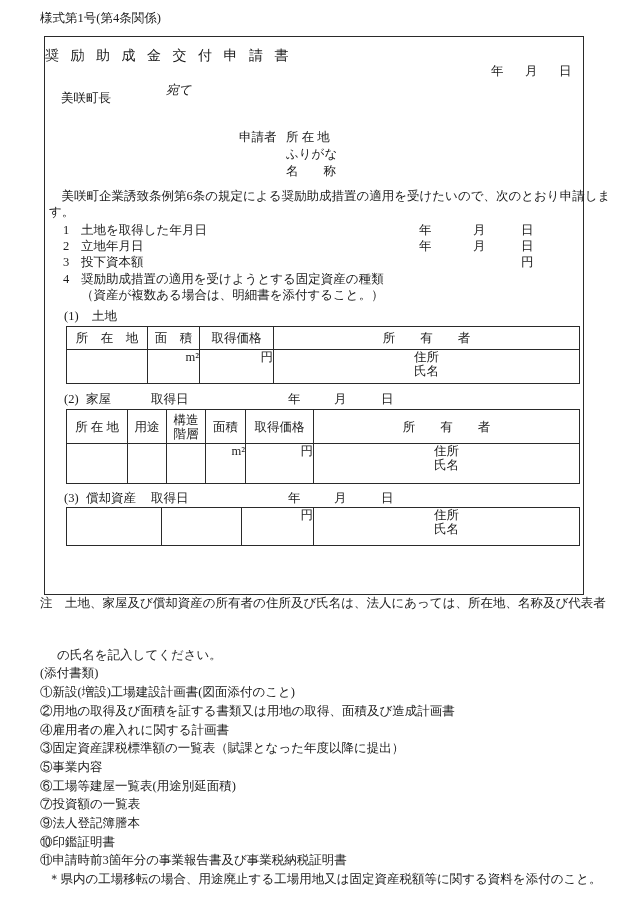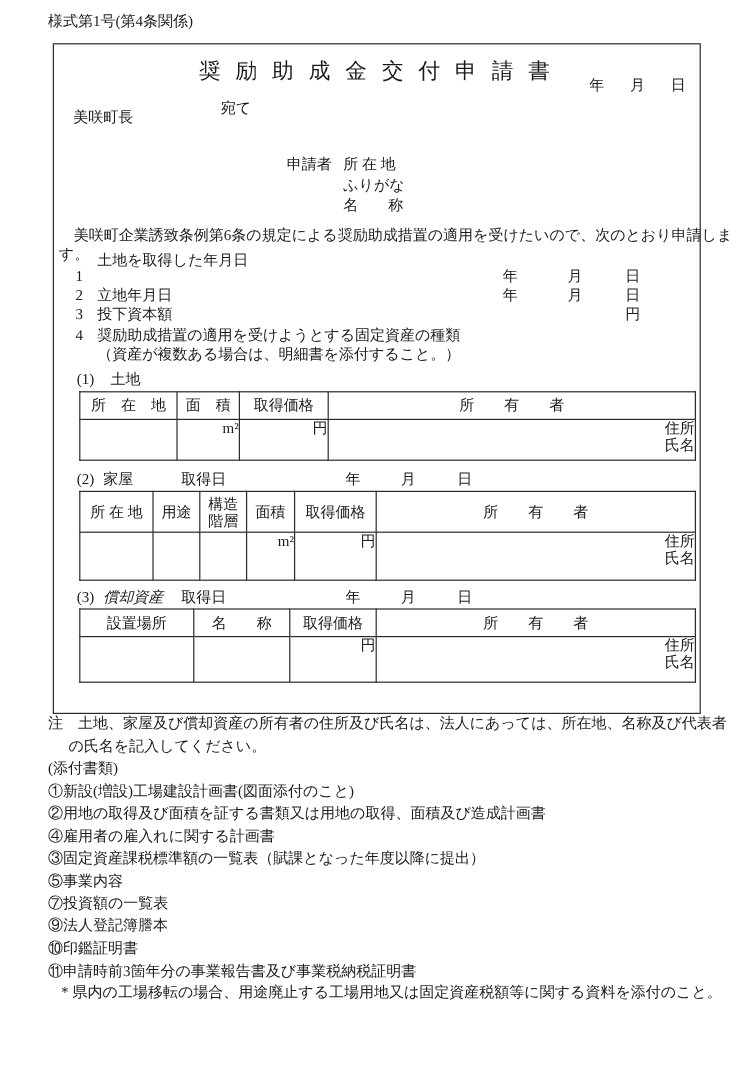--- a/index.html
+++ b/index.html
@@ -1,32 +1,32 @@
 <!DOCTYPE html>
 <html><head>
 <meta charset="utf-8">
 <style>
   html,body{margin:0;padding:0;background:#e8e8e8;}
   .page{position:relative;width:630px;height:903px;background:#ffffff;margin:0 auto;
         font-family:"Liberation Serif","DejaVu Serif",serif;color:#1a1a1a;overflow:hidden;}
   .abs{position:absolute;}
   .t{font-size:12.5px;line-height:14px;white-space:nowrap;}
   .form-box{position:absolute;left:44px;top:36px;width:538px;height:557px;border:1.5px solid #2a2a2a;}
-  .title{position:absolute;left:0;top:10px;width:100%;text-align:center;font-size:18px;
+  .title{position:absolute;left:0;top:10px;width:100%;text-align:left;font-size:14px;
          letter-spacing:4px;white-space:nowrap;}
   .doc-table{position:absolute;border-collapse:collapse;table-layout:fixed;}
   .doc-table td{border:1px solid #2a2a2a;font-size:12.5px;line-height:14px;padding:0;overflow:hidden;}
   .hd{text-align:center;vertical-align:middle;font-weight:normal;}
   .unit-cell{text-align:right;vertical-align:top;padding:2px 4px 0 0;}
-  .owner-cell{text-align:right;vertical-align:top;padding:1px 0 0 5px;white-space:pre-line;margin-top:40px;}
+  .owner-cell{text-align:center;vertical-align:top;padding:1px 0 0 5px;white-space:pre-line;margin-top:40px;}
   .blank-cell{background:#ffffff;}
   .pre{white-space:pre-line;}
   .notes{position:absolute;left:40px;top:594px;width:560px;font-size:12.5px;line-height:18.7px;}
   .notes div{white-space:nowrap;}
-  .indent1{padding-left:17px;}
+  .indent1{padding-left:17px;margin-top:33px;}
   .indent2{padding-left:8px;}
 </style>
 </head>
 <body>
 
 <div class="page">
 
   <div class="abs t" style="left:40px;top:11px;">様式第1号(第4条関係)</div>
 
   <div class="form-box">
@@ -34,38 +34,38 @@
     <div class="title">奨 励 助 成 金 交 付 申 請 書</div>
 
     <div>
       <span class="abs t" style="left:446px;top:27px;">年</span>
       <span class="abs t" style="left:480px;top:27px;">月</span>
       <span class="abs t" style="left:514px;top:27px;">日</span>
     </div>
 
     <div>
       <span class="abs t" style="left:16px;top:54px;text-align:center;">美咲町長</span>
-      <span class="abs t" style="left:139px;top:46px;">宛て</span>
+      <span class="abs t" style="left:121px;top:46px;font-style:italic;">宛て</span>
     </div>
 
     <div>
       <span class="abs t" style="left:194px;top:93px;">申請者</span>
       <span class="abs t" style="left:241px;top:93px;">所 在 地</span>
       <span class="abs t" style="left:241px;top:110px;">ふりがな</span>
       <span class="abs t" style="left:241px;top:127px;">名　　称</span>
     </div>
 
     <div>
       <div class="abs t" style="left:4px;top:152px;">　美咲町企業誘致条例第6条の規定による奨励助成措置の適用を受けたいので、次のとおり申請しま</div>
       <div class="abs t" style="left:4px;top:168px;">す。</div>
     </div>
 
     <div>
       <span class="abs t" style="left:18px;top:186px;">1</span>
-      <span class="abs t" style="left:36px;top:174px;font-family:Liberation Mono, monospace;">土地を取得した年月日</span>
+      <span class="abs t" style="left:36px;top:186px;">土地を取得した年月日</span>
       <span class="abs t" style="left:374px;top:186px;">年</span>
       <span class="abs t" style="left:428px;top:186px;">月</span>
       <span class="abs t" style="left:476px;top:186px;">日</span>
     </div>
 
     <div>
       <span class="abs t" style="left:18px;top:202px;">2</span>
       <span class="abs t" style="left:36px;top:202px;">立地年月日</span>
       <span class="abs t" style="left:374px;top:202px;">年</span>
       <span class="abs t" style="left:428px;top:202px;">月</span>
@@ -148,41 +148,35 @@
         <td class="unit-cell">m²</td>
         <td class="unit-cell">円</td>
         <td class="owner-cell">住所
 氏名</td>
       </tr>
     </tbody>
       </table>
 
     <div>
       <span class="abs t" style="left:19px;top:454px;">(3)</span>
-      <span class="abs t" style="left:41px;top:454px;font-style:italic;">償却資産</span>
+      <span class="abs t" style="left:41px;top:454px;">償却資産</span>
       <span class="abs t" style="left:106px;top:454px;">取得日</span>
       <span class="abs t" style="left:243px;top:454px;">年</span>
       <span class="abs t" style="left:289px;top:454px;">月</span>
       <span class="abs t" style="left:336px;top:454px;">日</span>
     </div>
 
     <table class="doc-table" style="left:21px;top:470px;width:513px;">
       <colgroup>
           <col style="width:95px">
           <col style="width:80px">
           <col style="width:72px">
           <col style="width:266px">
         </colgroup>
       <tbody>
-          <tr style="height:23px;">
-        <td class="hd">設置場所</td>
-        <td class="hd">名　　称</td>
-        <td class="hd">取得価格</td>
-        <td class="hd">所　　有　　者</td>
-      </tr>
       <tr style="height:38px;">
         <td class="blank-cell"></td>
         <td class="blank-cell"></td>
         <td class="unit-cell">円</td>
         <td class="owner-cell">住所
 氏名</td>
       </tr>
     </tbody>
       </table>
 
@@ -190,20 +184,21 @@
 
   <div class="notes">
     <div>注　土地、家屋及び償却資産の所有者の住所及び氏名は、法人にあっては、所在地、名称及び代表者</div>
     <div class="indent1">の氏名を記入してください。</div>
     <div>(添付書類)</div>
     <div>①新設(増設)工場建設計画書(図面添付のこと)</div>
     <div>②用地の取得及び面積を証する書類又は用地の取得、面積及び造成計画書</div>
     <div>④雇用者の雇入れに関する計画書</div>
     <div>③固定資産課税標準額の一覧表（賦課となった年度以降に提出）</div>
     <div>⑤事業内容</div>
+    <div>⑥工場等建屋一覧表(用途別延面積)</div>
     <div>⑦投資額の一覧表</div>
     <div>⑨法人登記簿謄本</div>
     <div>⑩印鑑証明書</div>
     <div>⑪申請時前3箇年分の事業報告書及び事業税納税証明書</div>
     <div class="indent2">＊県内の工場移転の場合、用途廃止する工場用地又は固定資産税額等に関する資料を添付のこと。</div>
   </div>
 
 </div>
 
 </body></html>

